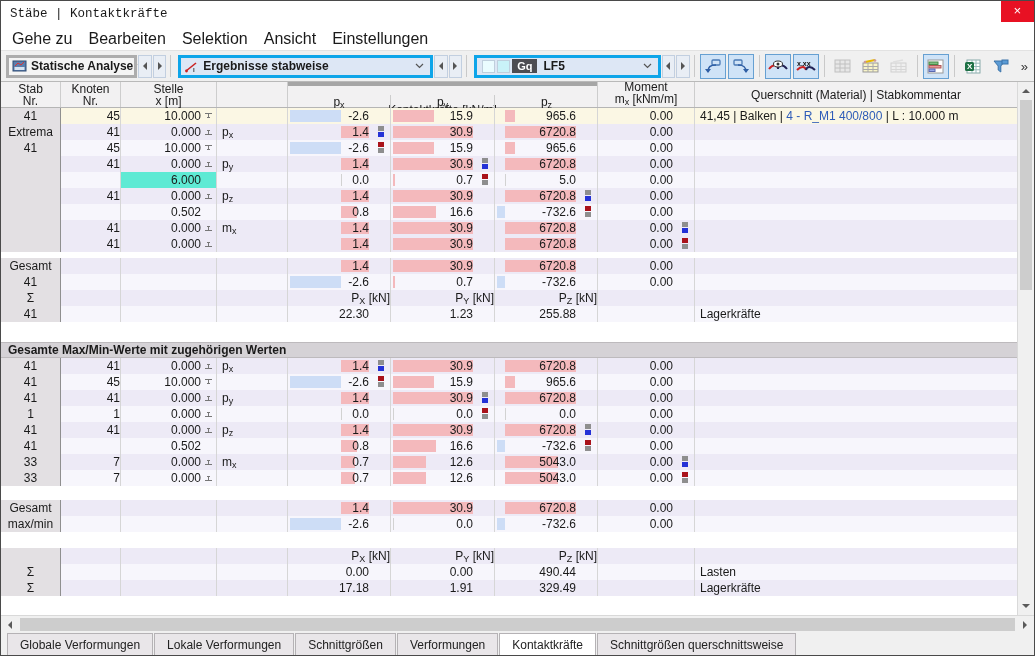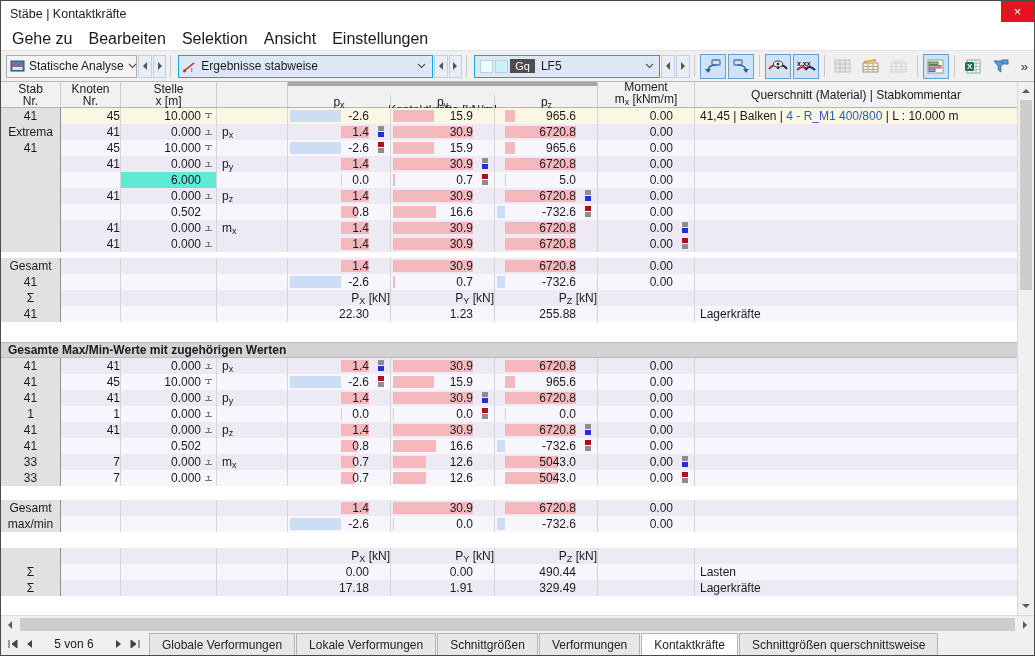--- a/index.html
+++ b/index.html
@@ -1,31 +1,31 @@
 <!DOCTYPE html>
 <html><head>
 <meta charset="utf-8">
 <style>
   * { margin:0; padding:0; box-sizing:border-box; }
   html,body { width:1035px; height:656px; }
   body { font-family:"Liberation Sans","DejaVu Sans",sans-serif; font-size:12px; color:#1a1a1a; background:#fff; }
   #window { width:1035px; height:656px; border:1px solid #4a4a4a; display:flex; flex-direction:column; background:#f0f0f0; overflow:hidden; }
 
   
-  .titlebar { height:26px; background:#fff; display:flex; align-items:center; position:relative; flex:0 0 auto; }
+  .titlebar { height:26px; background:#fff; display:flex; align-items:center; position:relative; flex:0 0 auto;font-family:Liberation Mono, monospace; }
   .titlebar .title { padding-left:9px; font-size:12.5px; }
   .close-btn { position:absolute; right:0; top:0; width:33px; height:21px; background:#e81123; color:#fff; display:flex; align-items:center; justify-content:center; font-size:13px; cursor:default; }
 
   
   .menubar { height:23px; background:#fff; display:flex; align-items:center; padding-left:3px; flex:0 0 auto; }
   .menubar .mi { padding:3px 8px; font-size:16px; }
 
   
   .toolbar { height:31px; background:#f0f0f0; border-top:1px solid #e2e2e2; display:flex; align-items:center; padding:0 2px; flex:0 0 auto; }
-  .combo { height:23px; display:flex; align-items:center; background:#dde7f5; border:1px solid #0ea5e9; margin-left:3px; padding:0 3px; }
+  .combo { height:23px; display:flex; align-items:center; background:#dde7f5; border:3px solid #0ea5e9; margin-left:3px; padding:0 3px;font-weight:bold; }
   .combo.gray { background:#f4f4f4; border-color:#adadad; }
   .combo .clabel { padding:0 4px; white-space:nowrap; }
   .chev { width:14px; height:14px; display:flex; align-items:center; justify-content:center; }
   .spin { width:15px; height:23px; background:#e9eef5; border:1px solid #c2cfe0; display:flex; align-items:center; justify-content:center; margin-left:1px; }
   .tsep { width:1px; height:22px; background:#c9c9c9; margin:0 4px; }
   .tbtn { width:26px; height:25px; display:flex; align-items:center; justify-content:center; margin:0 1px; border:1px solid transparent; background:transparent; }
   .tbtn.active { background:#cfe3f7; border-color:#66a0d2; }
   .tbtn.disabled { opacity:.45; filter:grayscale(1); }
   .overflow { margin-left:2px; font-size:13px; color:#333; padding:0 4px; }
   .gq-badge { background:#4d4d52; color:#fff; font-size:11px; padding:1px 5px; margin:0 2px; }
@@ -992,43 +992,20 @@
       </div>
     <div class="hthumb"></div>
     <div class="sbtn">
         <svg width="5" height="8">
           <path d="M0 0l4 4-4 4z" fill="#5a5a5a"></path>
         </svg>
       </div>
   </div>
 
   <div class="tabbar">
-    <div class="nav">
-      <div class="nbtn">
-          <svg width="10" height="8">
-            <path d="M1 0v8M9 0L4 4l5 4z" stroke="#444" fill="#444" stroke-width="1"></path>
-          </svg>
-        </div>
-      <div class="nbtn">
-          <svg width="6" height="8">
-            <path d="M6 0L1 4l5 4z" fill="#444"></path>
-          </svg>
-        </div>
-      <div class="pagelabel">5 von 6</div>
-      <div class="nbtn">
-          <svg width="6" height="8">
-            <path d="M0 0l5 4-5 4z" fill="#444"></path>
-          </svg>
-        </div>
-      <div class="nbtn">
-          <svg width="10" height="8">
-            <path d="M9 0v8M1 0l5 4-5 4z" stroke="#444" fill="#444" stroke-width="1"></path>
-          </svg>
-        </div>
-    </div>
     <div class="tabs" id="tabs">
         <div class="tab">Globale Verformungen</div>
         <div class="tab">Lokale Verformungen</div>
         <div class="tab">Schnittgrößen</div>
         <div class="tab">Verformungen</div>
         <div class="tab active">Kontaktkräfte</div>
         <div class="tab">Schnittgrößen querschnittsweise</div>
       </div>
   </div>
 

